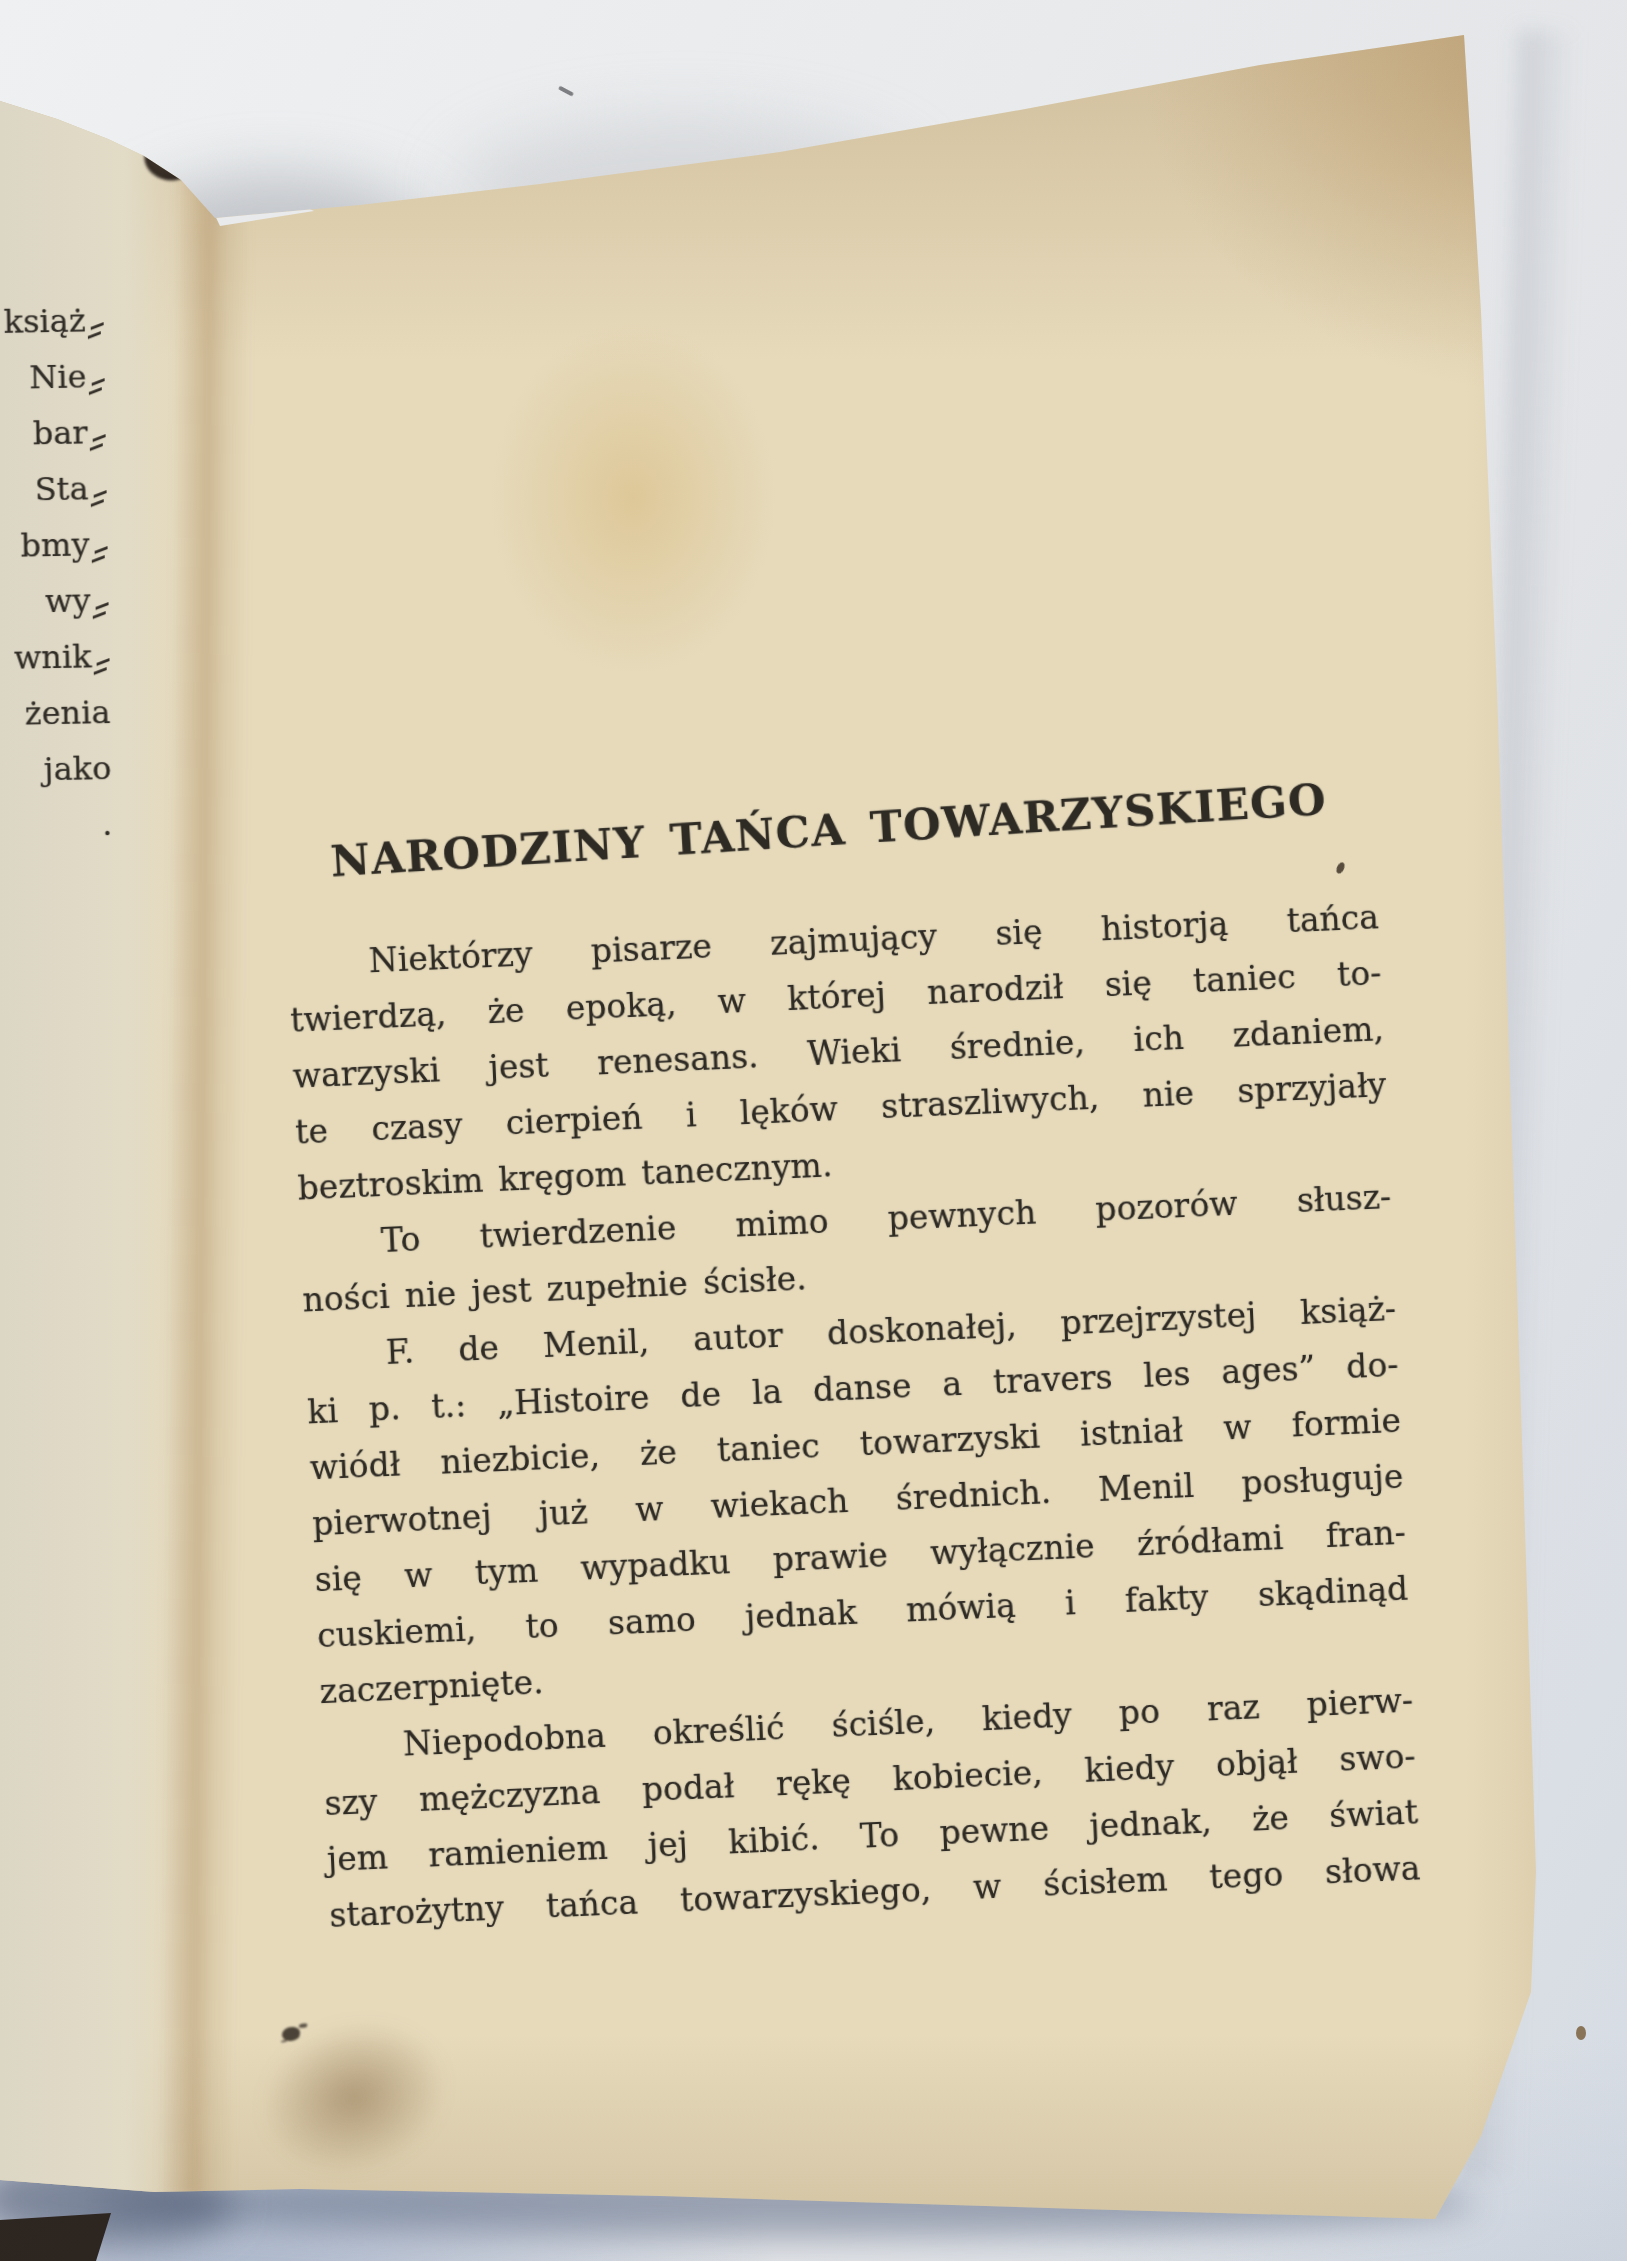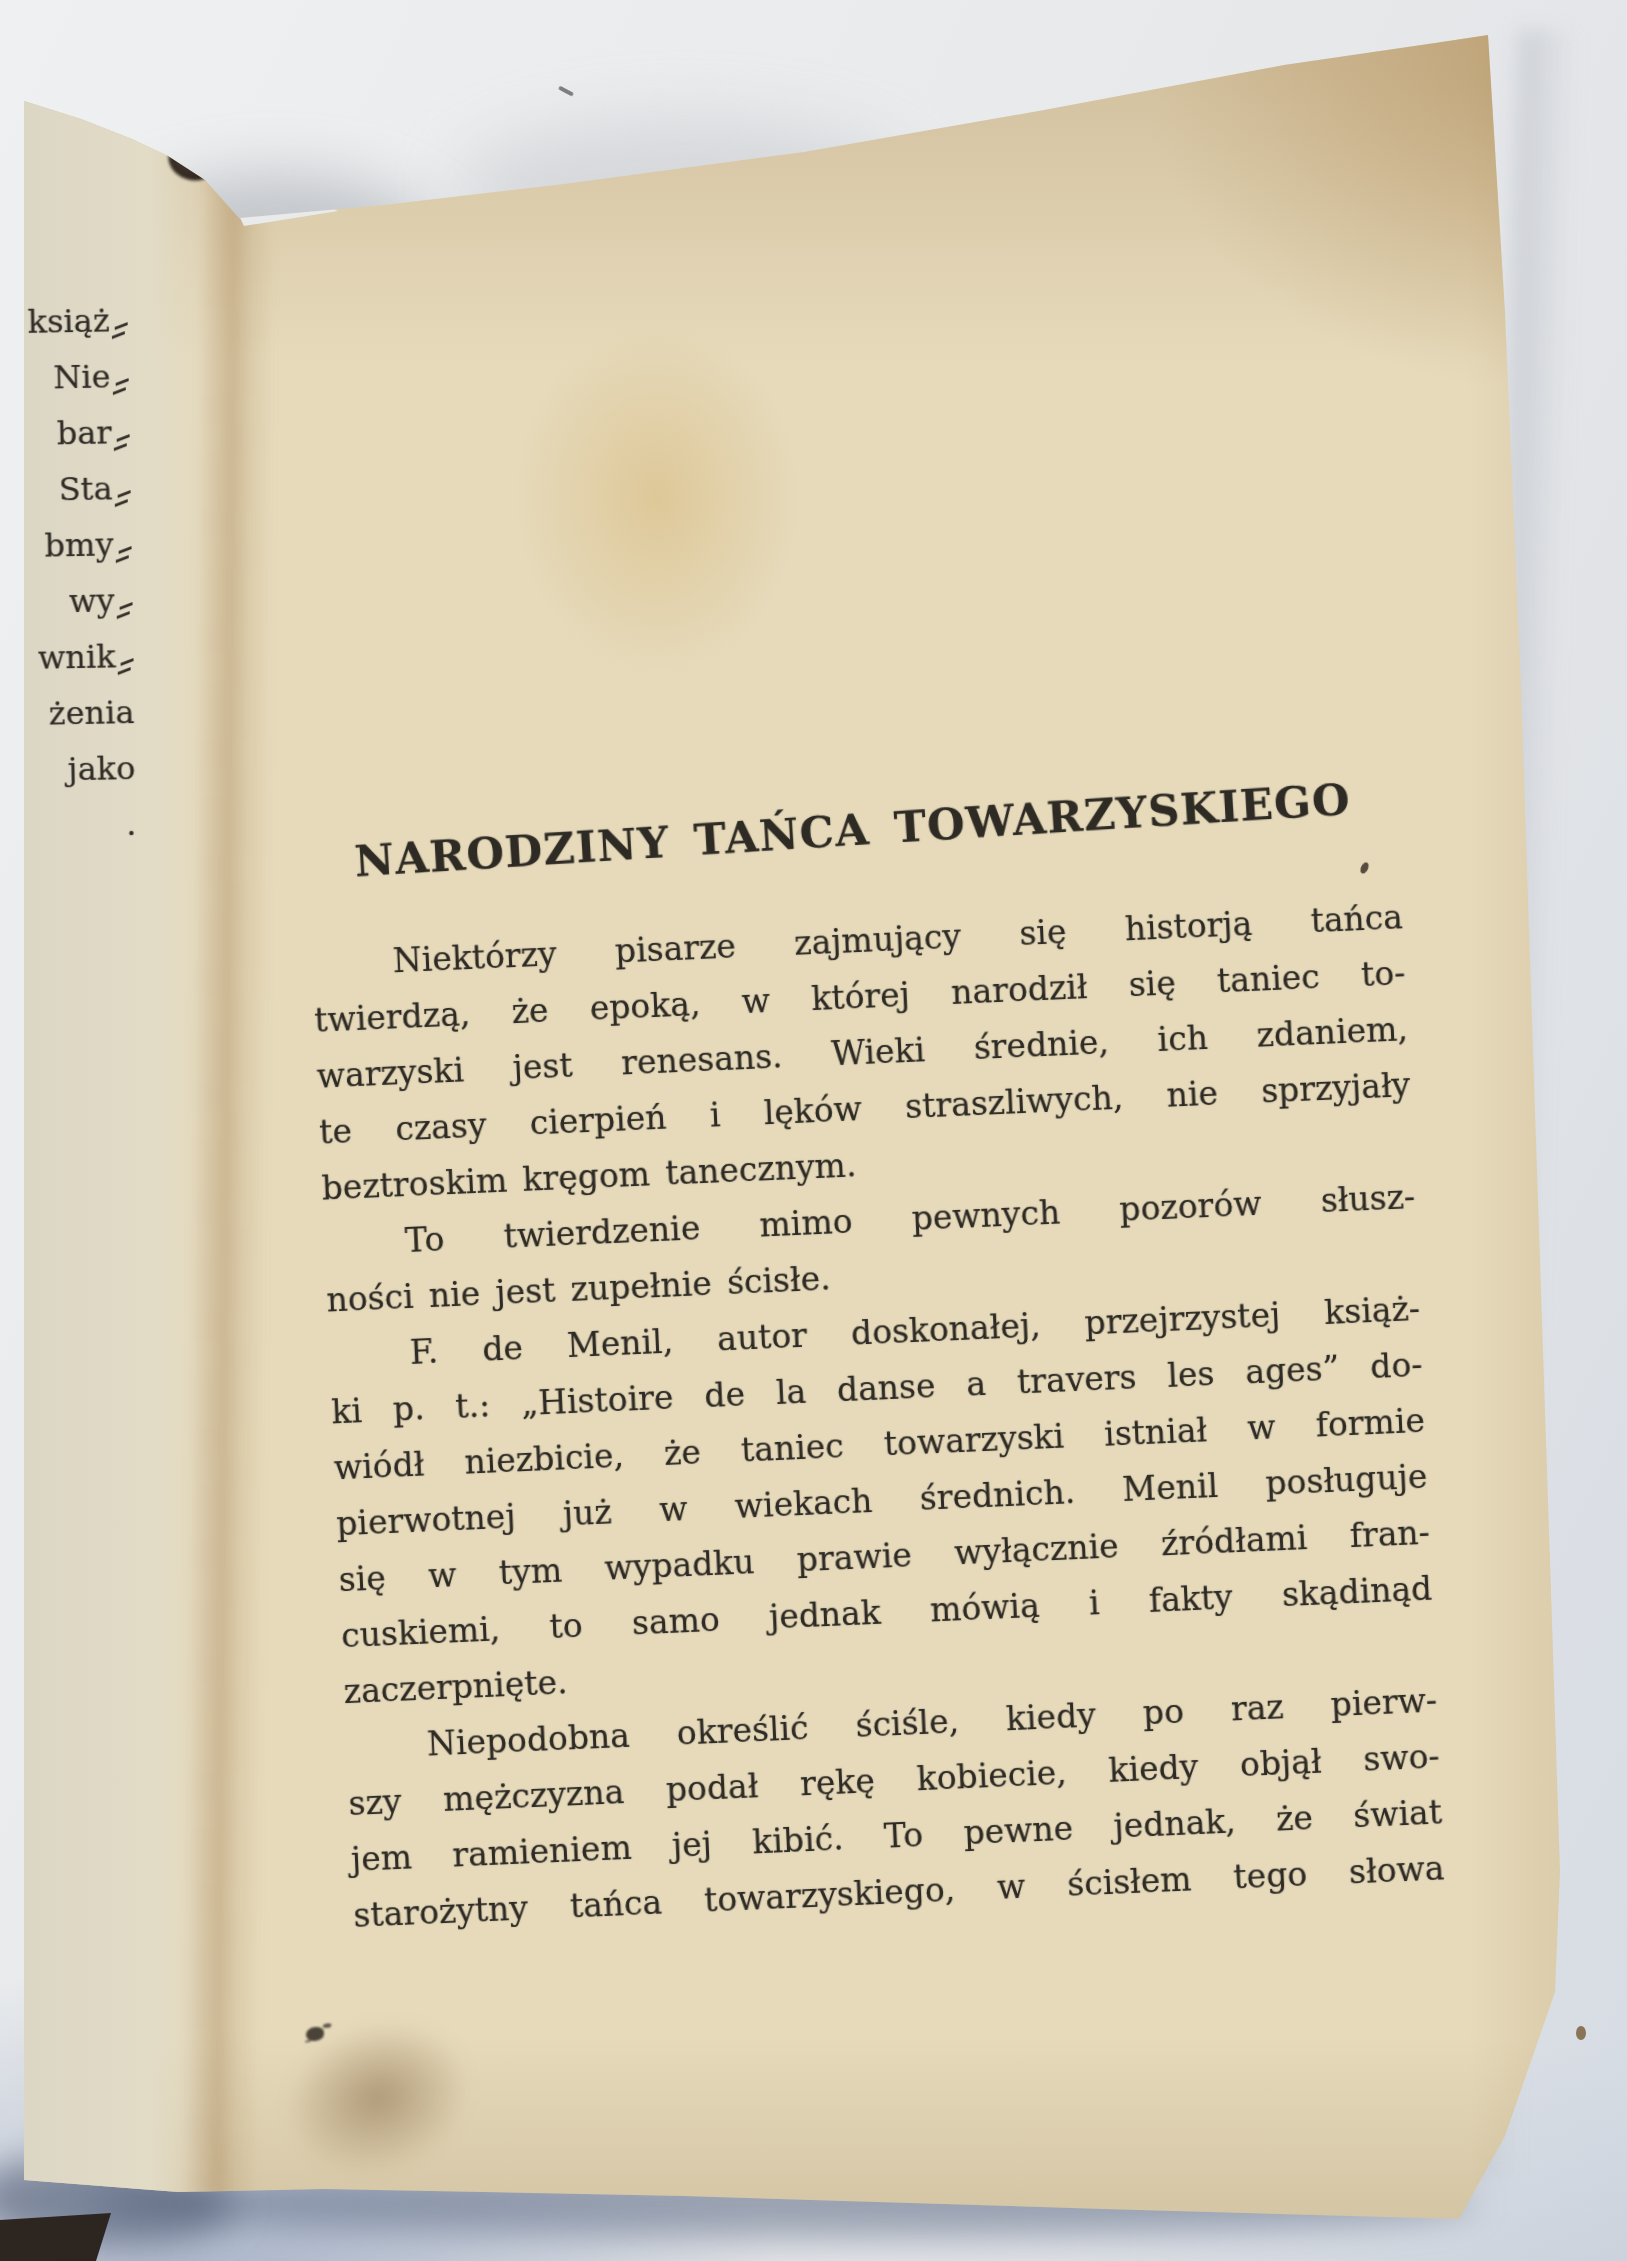--- a/index.html
+++ b/index.html
@@ -42,21 +42,20 @@
       radial-gradient(204px 252px at 633px 498px, rgba(203,158,74,0.30), rgba(203,158,74,0) 70%),
       
       radial-gradient(600px 468px at 96% 3%, rgba(158,113,54,0.40), rgba(158,113,54,0) 70%),
       
       linear-gradient(to right, rgba(150,110,60,0) 90%, rgba(146,107,57,0.22) 100%),
       
       linear-gradient(to bottom, rgba(140,100,55,0.26), rgba(140,100,55,0) 16%),
       
       linear-gradient(to top, rgba(118,88,48,0.20), rgba(118,88,48,0) 10%),
       #e6dabb;
-    margin-left: 24px;
   }
   .left-strip{position:absolute;left:0;top:0;width:200px;height:100%;
     background:linear-gradient(to right,#dcd6c5 0%,#e2dbc6 62%,rgba(226,219,198,0) 100%);}
   .gutter-crease{position:absolute;left:175px;top:138px;width:78px;height:2058px;
     background:linear-gradient(to right, rgba(150,110,60,0) 0%, rgba(148,108,58,0.32) 45%, rgba(148,108,58,0.12) 70%, rgba(148,108,58,0) 100%);
     filter:blur(4.2px);transform:rotate(0.5deg);transform-origin:top left;}
   .gutter-bottom-shadow{position:absolute;left:228px;top:1998px;width:252px;height:198px;border-radius:50%;
     background:radial-gradient(closest-side, rgba(108,74,36,0.42), rgba(108,74,36,0) 75%);
     filter:blur(8.4px);transform:rotate(-18deg);}
   .table-wedge{position:absolute;inset:0;

